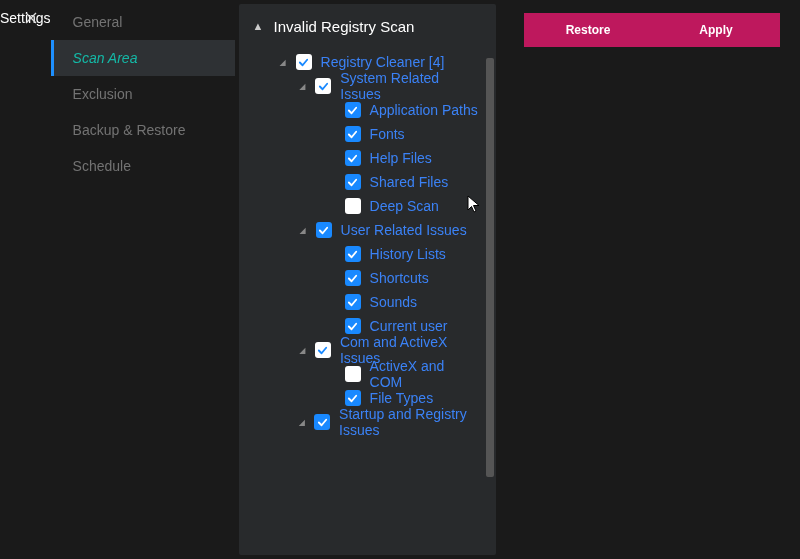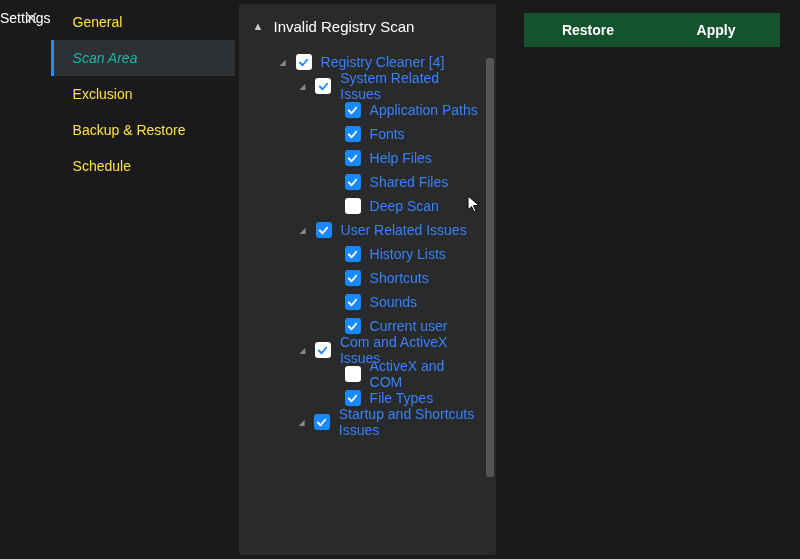--- a/index.html
+++ b/index.html
@@ -32,21 +32,21 @@
     }
     .close-btn svg { width: 12px; height: 12px; }
     .body { flex: 1; display: flex; overflow: hidden; }
     .sidebar {
       width: 184px;
       background: #1a1a1a;
       padding-top: 4px;
     }
     .sidebar-item {
       height: 36px; display: flex; align-items: center;
-      padding-left: 22px; cursor: pointer; color: #fde047;
+      padding-left: 22px; cursor: pointer; color: #737373;
     }
     .sidebar-item.active {
       background: #2e3134;
       border-left: 3px solid #1e90ff;
       padding-left: 19px;
       color: #14b8a6;
       font-style: italic;
     }
     .content {
       position: relative;
@@ -92,23 +92,23 @@
     .indent-1 { padding-left: 20px; }
     .indent-2 { padding-left: 40px; }
     .indent-3 { padding-left: 86px; }
     .footer {
       height: 60px;
       display: flex; align-items: center; justify-content: space-between;
       padding: 0 20px; background: #1a1a1a;
     }
     .btn {
       width: 128px; height: 34px;
-      background: #14532d; color: #fff;
+      background: #be185d; color: #fff;
       display: flex; align-items: center; justify-content: center;
-      border: none; font-size: 14px; font-weight: 600;
+      border: none; font-size: 12px; font-weight: 600;
       cursor: pointer;
     }
     .cursor {
       position: absolute; left: 467px; top: 195px; pointer-events: none;
     }
     .cursor svg { width: 14px; height: 20px; }
   </style>
 </head>
 <body>
 
@@ -263,21 +263,21 @@
             </span>
             <span class="row-label">File Types</span>
           </div>
           <div class="row indent-2">
             <span class="row-caret">◢</span>
             <span class="cb blue">
               <svg viewBox="0 0 12 12">
                 <path d="M2 6 L5 9 L10 3" fill="none" stroke-width="2" stroke-linecap="round" stroke-linejoin="round"></path>
               </svg>
             </span>
-            <span class="row-label">Startup and Shortcuts Issues</span>
+            <span class="row-label">Startup and Registry Issues</span>
           </div>
         </div>
 
       <div class="scroll-track">
         <div class="scroll-thumb"></div>
       </div>
     </div>
   </div>
 
   <div class="footer">

